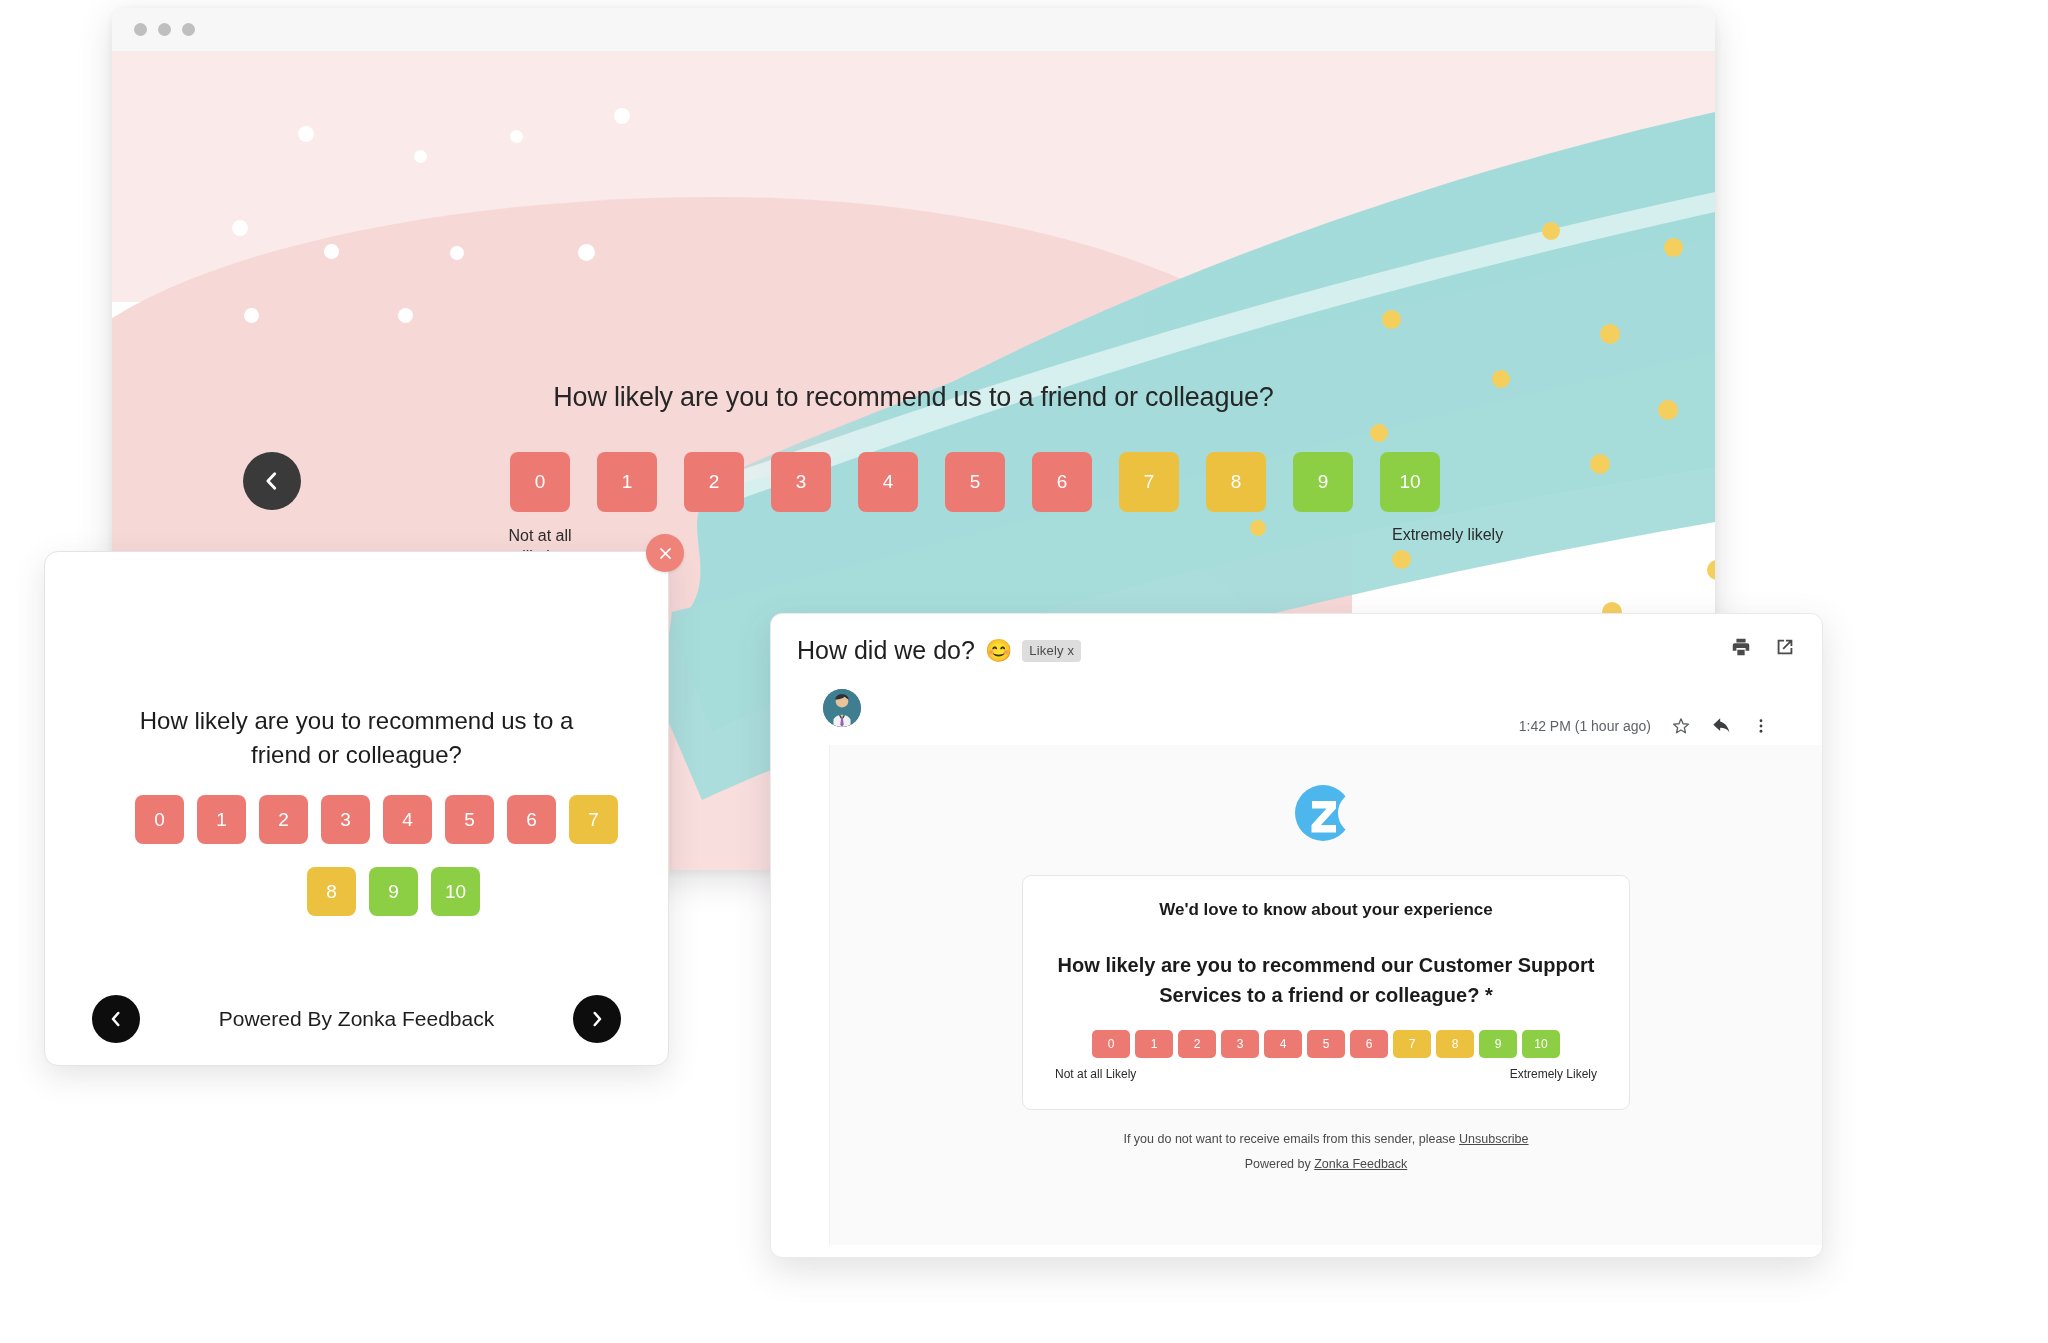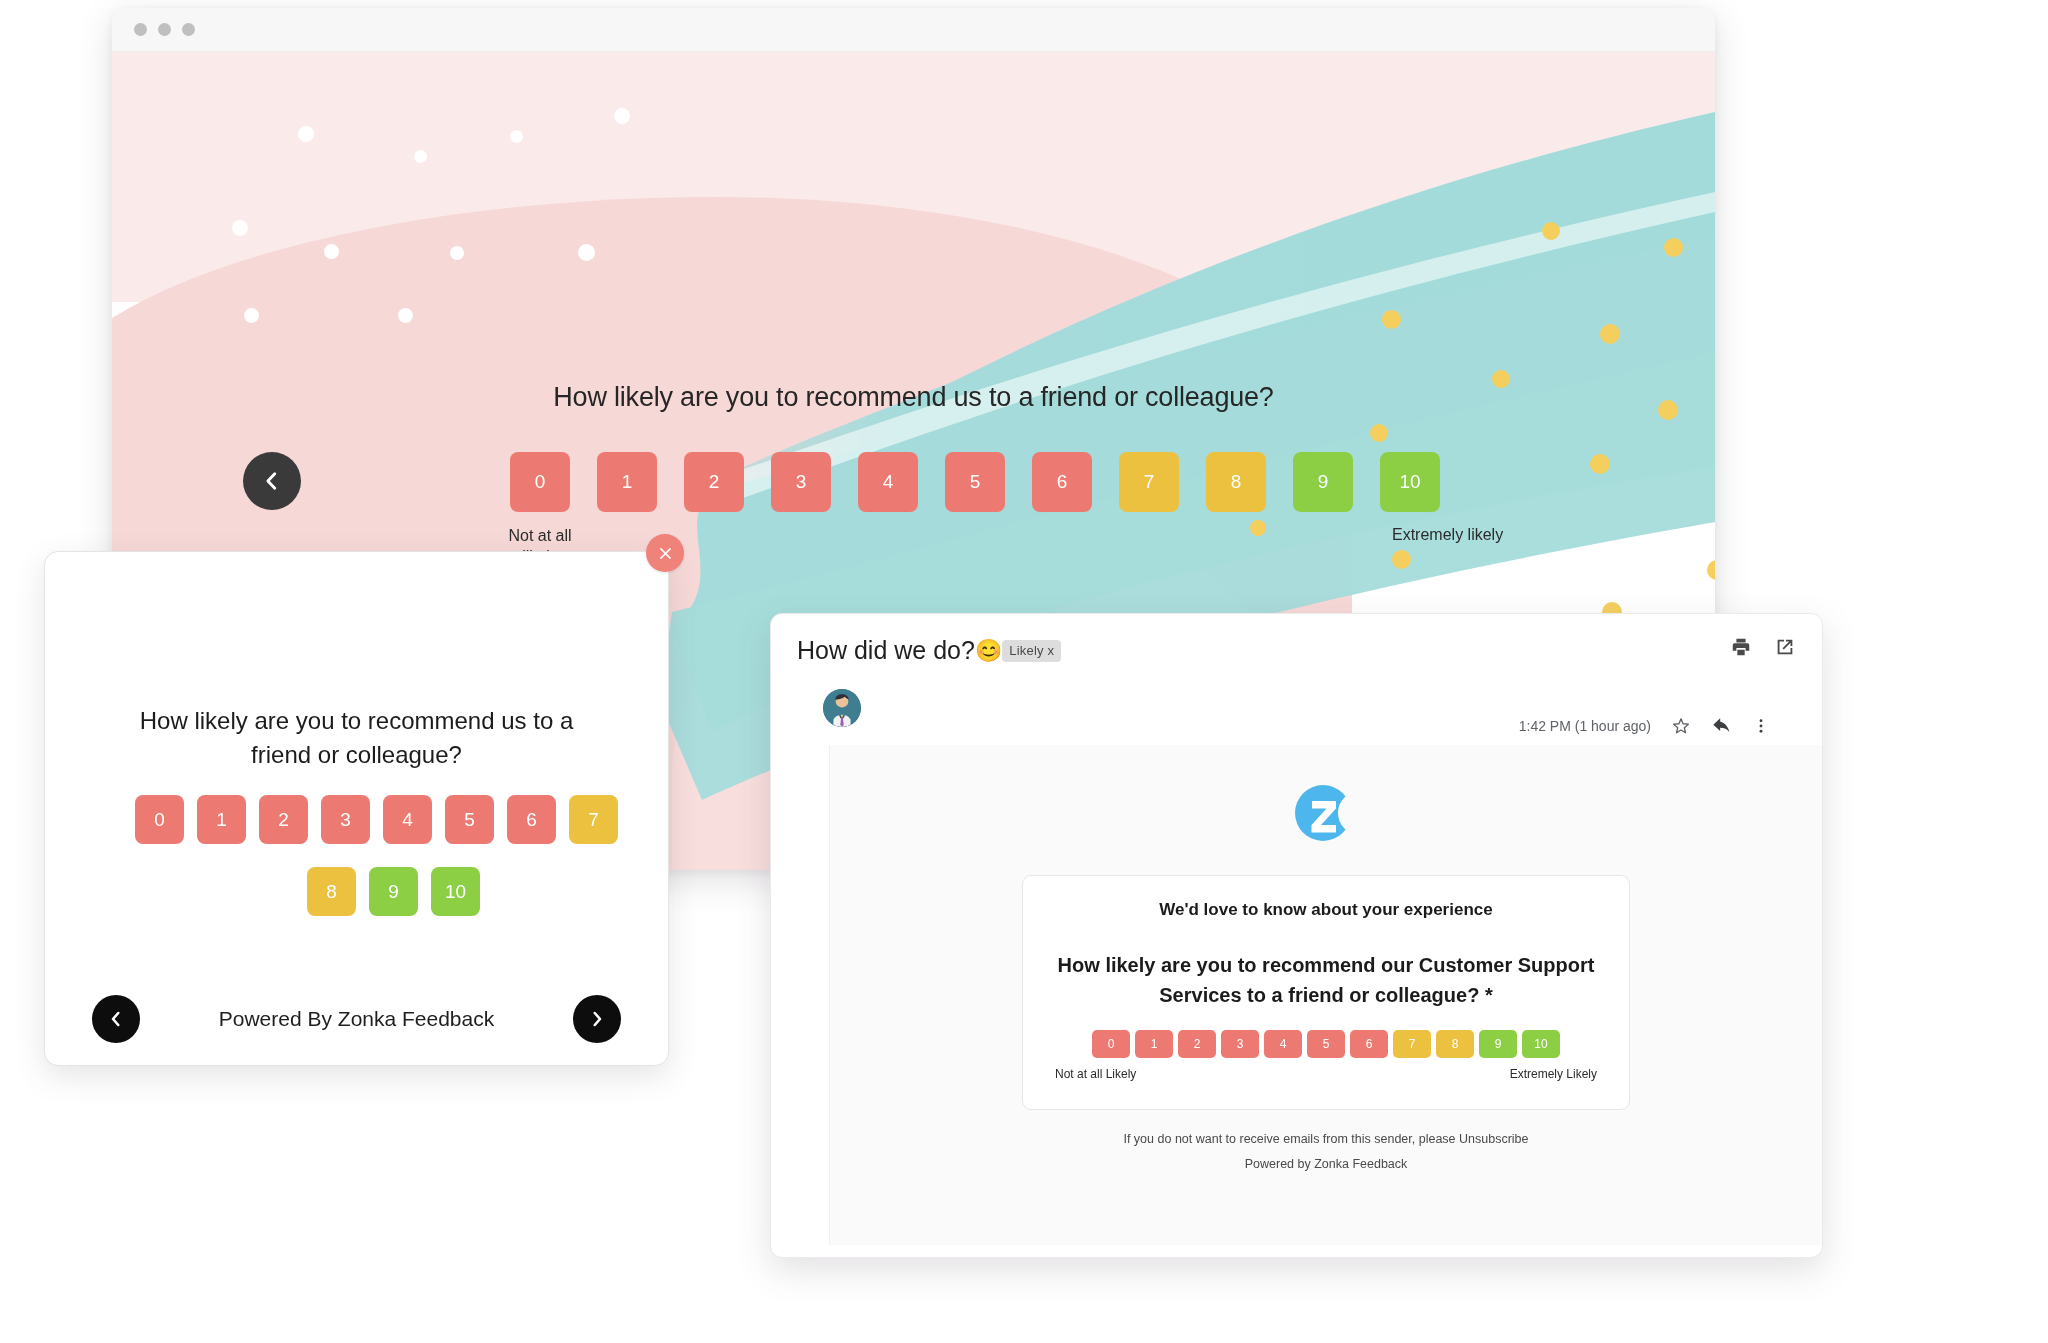--- a/index.html
+++ b/index.html
@@ -135,21 +135,21 @@
 
   
   .email {
     position: absolute; left: 770px; top: 613px;
     width: 1053px; height: 645px;
     background: #ffffff; border: 1px solid #eaeaea; border-radius: 12px;
     box-shadow: 0 12px 34px rgba(90,80,90,.17);
     overflow: hidden;
   }
   .email-head { position: relative; padding: 22px 26px 0 26px; }
-  .subject-row { display:flex; align-items:center; }
+  .subject-row { display:flex; align-items:center; gap: 10px; }
   .subject { font-size: 25px; color: #1f1f1f; font-weight: 400; }
   .emoji { font-size: 22px; line-height: 1; }
   .inbox-chip {
     background: #ddddde; color:#4a4a4a; font-size: 13px;
     padding: 3px 7px 4px; border-radius: 4px; letter-spacing:.2px;
   }
   .head-actions { position:absolute; right: 26px; top: 22px; display:flex; gap: 22px; align-items:center; }
   .ic { width: 22px; height: 22px; fill:#4a4a4a; cursor:pointer; }
 
   .sender-row { display:flex; align-items:flex-start; gap: 14px; margin-top: 24px; padding: 0 26px; position:relative; }
@@ -181,21 +181,21 @@
   .mini-scale { display:flex; justify-content:center; gap: 5px; margin-top: 20px; }
   .mbtn {
     width: 38px; height: 28px; border-radius: 5px;
     display:flex; align-items:center; justify-content:center;
     color:#fff; font-size: 12px; border:none; cursor:pointer;
   }
   .mini-labels { display:flex; justify-content:space-between; margin-top: 9px; padding: 0 6px; }
   .mini-labels span { font-size: 12px; color:#2b2b2b; }
   .unsub { margin-top: 22px; text-align:center; font-size: 12.5px; color:#4a4a4a; }
   .pw { margin-top: 11px; text-align:center; font-size: 12.5px; color:#4a4a4a; }
-  .ulink { cursor: pointer; }
+  .ulink { text-decoration: underline; cursor: pointer; }
 </style>
 </head>
 <body>
 
 <div id="stage">
 
   <div class="browser">
     <div class="browser-bar">
       <span class="dot"></span>
       <span class="dot"></span>

